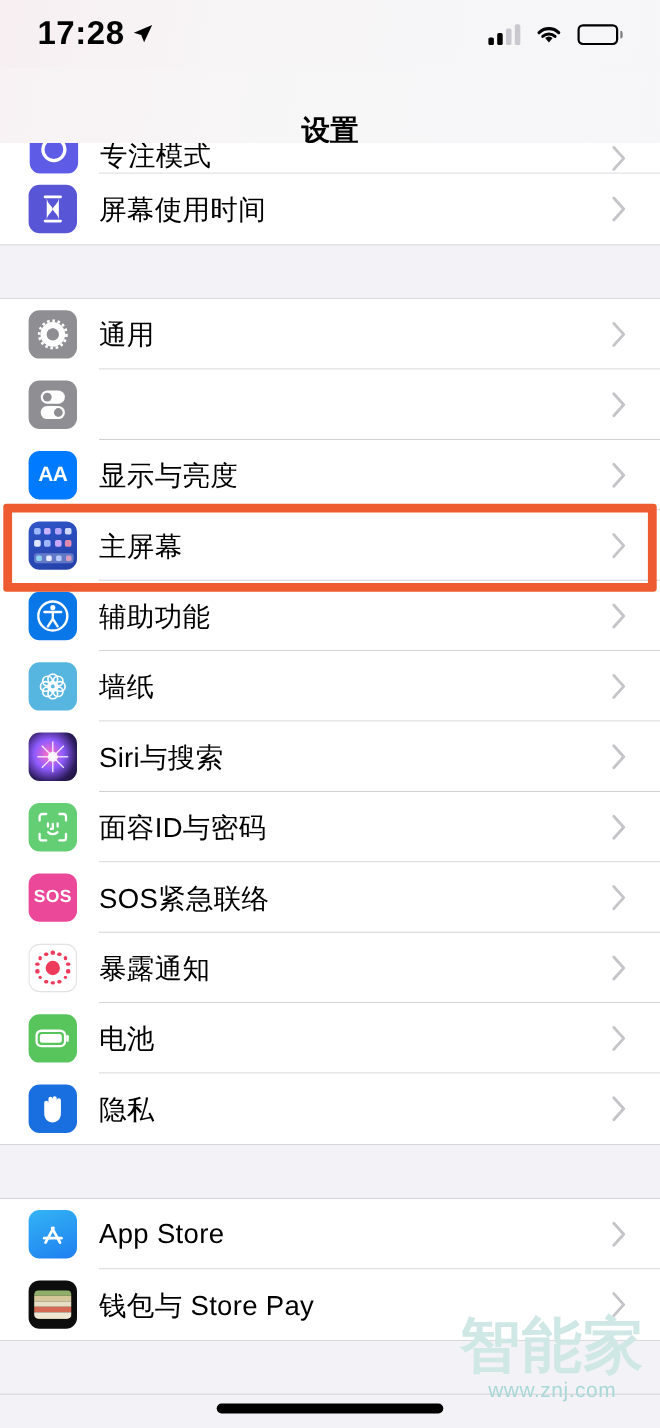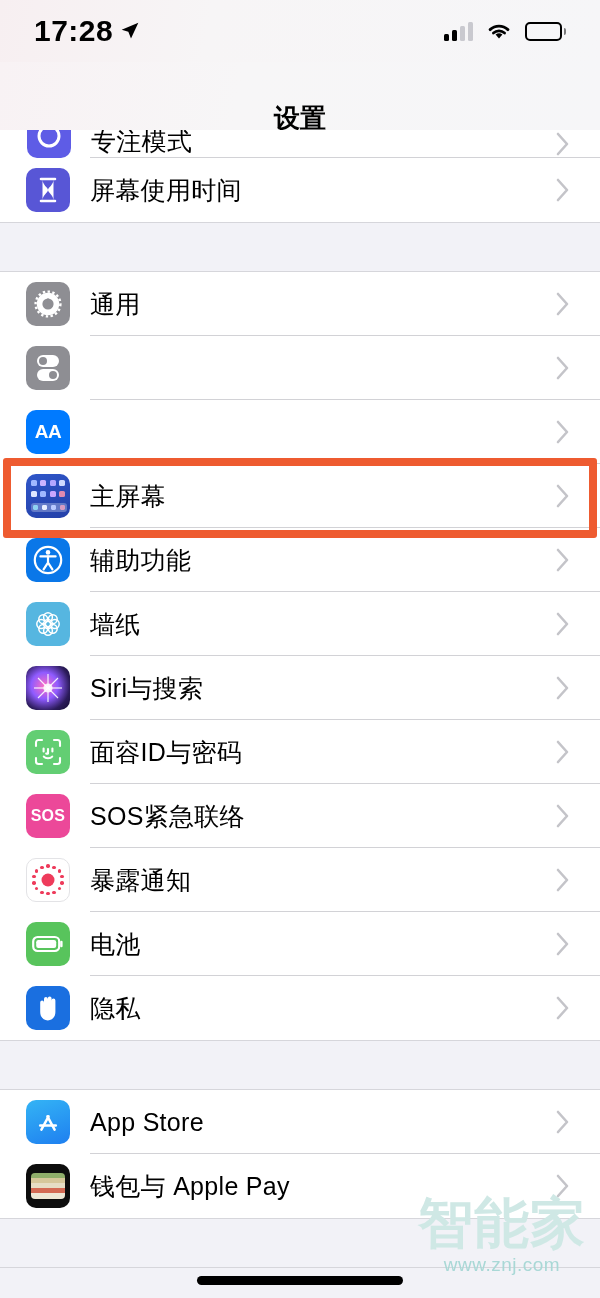--- a/index.html
+++ b/index.html
@@ -240,20 +240,21 @@
         <span class="chev">
           <svg width="14" height="24" viewBox="0 0 14 24">
               <path d="M2 2 L11 12 L2 22" stroke="#C4C4C9" stroke-width="2.6" fill="none" stroke-linecap="round" stroke-linejoin="round"></path>
             </svg>
         </span>
         <div class="sep"></div>
       </div>
 
       <div class="row">
         <div class="icon ic-display">AA</div>
+        <div class="label">显示与亮度</div>
         <span class="chev">
           <svg width="14" height="24" viewBox="0 0 14 24">
               <path d="M2 2 L11 12 L2 22" stroke="#C4C4C9" stroke-width="2.6" fill="none" stroke-linecap="round" stroke-linejoin="round"></path>
             </svg>
         </span>
         <div class="sep"></div>
       </div>
 
       <div class="row">
         <div class="icon ic-home">
@@ -472,21 +473,21 @@
       <div class="row last">
         <div class="icon ic-wallet">
           <span class="wallet-art">
             <i style="background:#8fae6a"></i>
             <i style="background:#d6c79a"></i>
             <i style="background:#e6ddc4"></i>
             <i style="background:#d46a53"></i>
             <i style="background:#efe7d4;height:6px"></i>
           </span>
         </div>
-        <div class="label">钱包与 Apple Pay</div>
+        <div class="label">钱包与 Store Pay</div>
         <span class="chev">
           <svg width="14" height="24" viewBox="0 0 14 24">
               <path d="M2 2 L11 12 L2 22" stroke="#C4C4C9" stroke-width="2.6" fill="none" stroke-linecap="round" stroke-linejoin="round"></path>
             </svg>
         </span>
 
       </div>
     </div>
 
     <div class="gap"></div>

